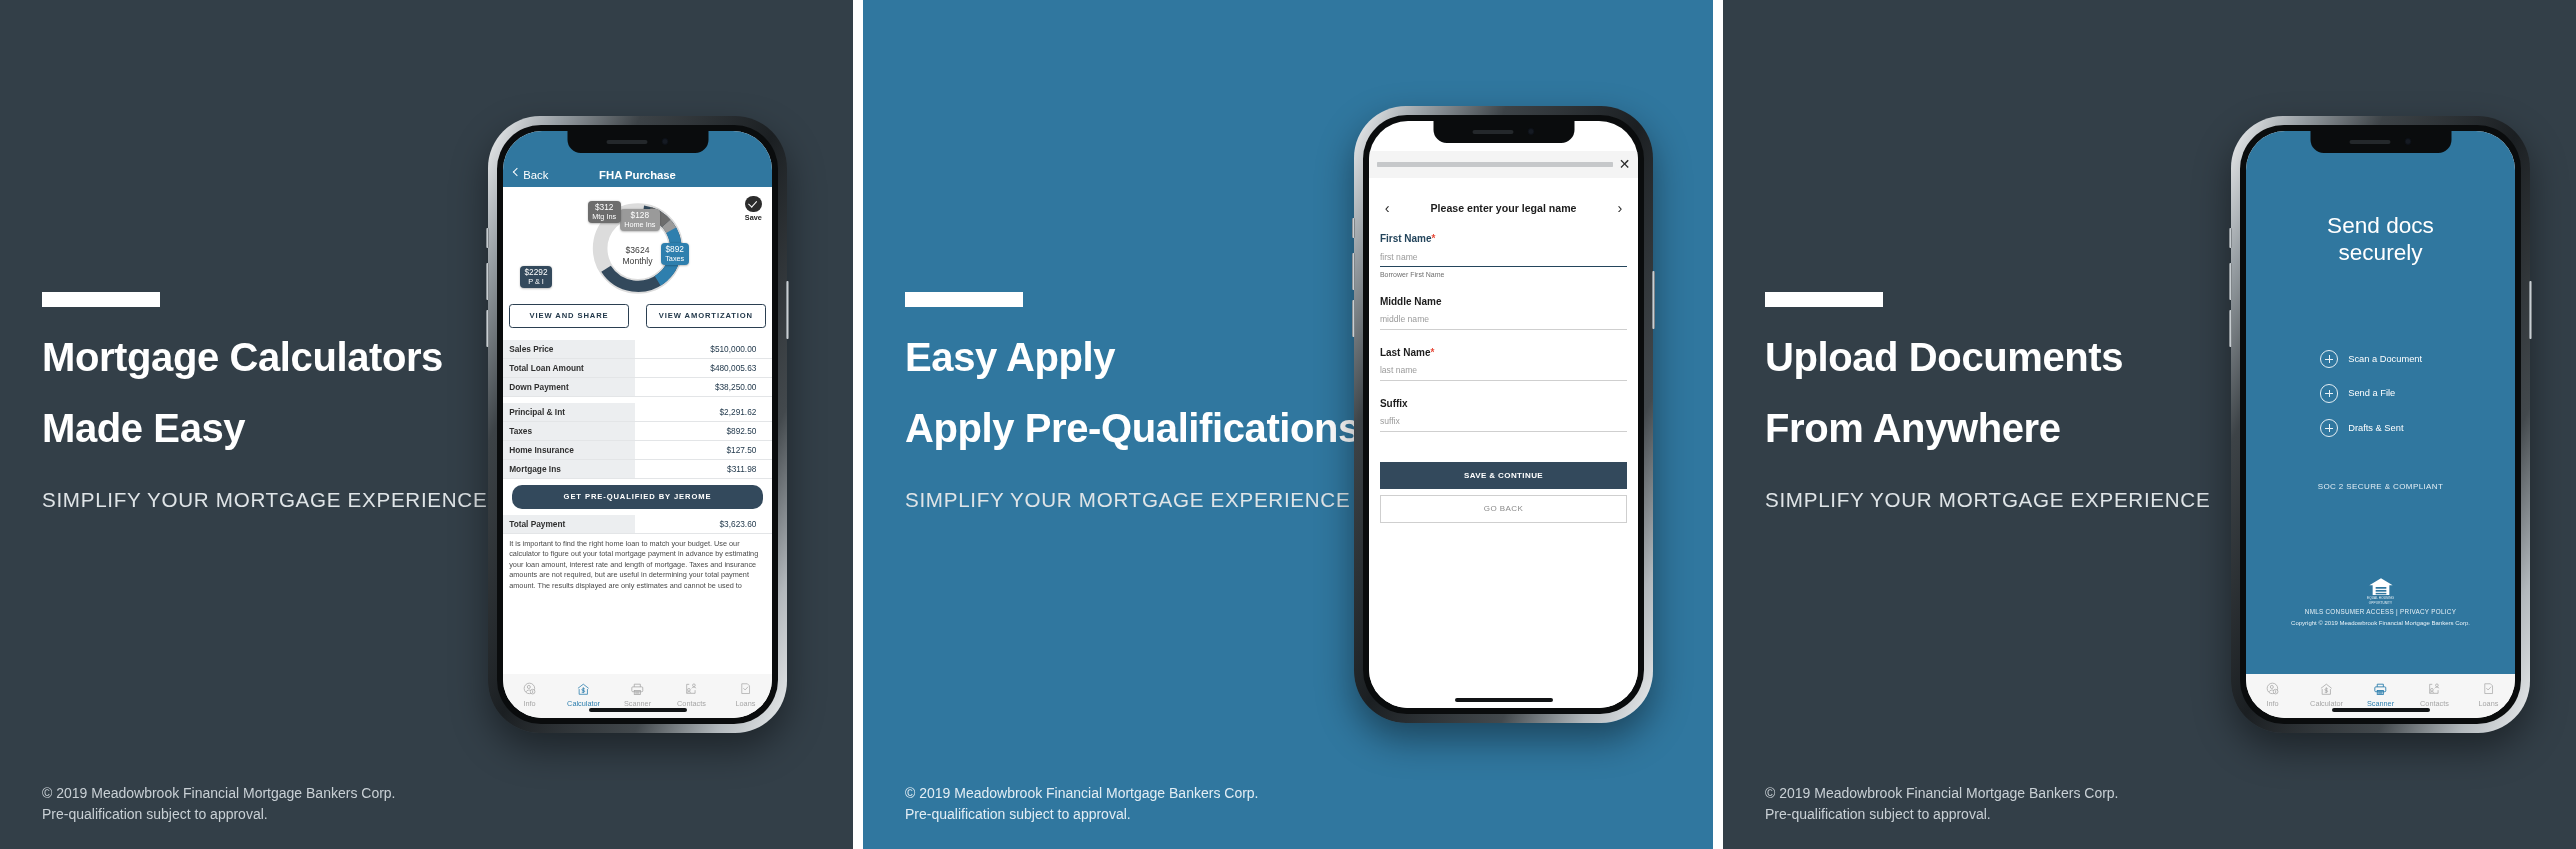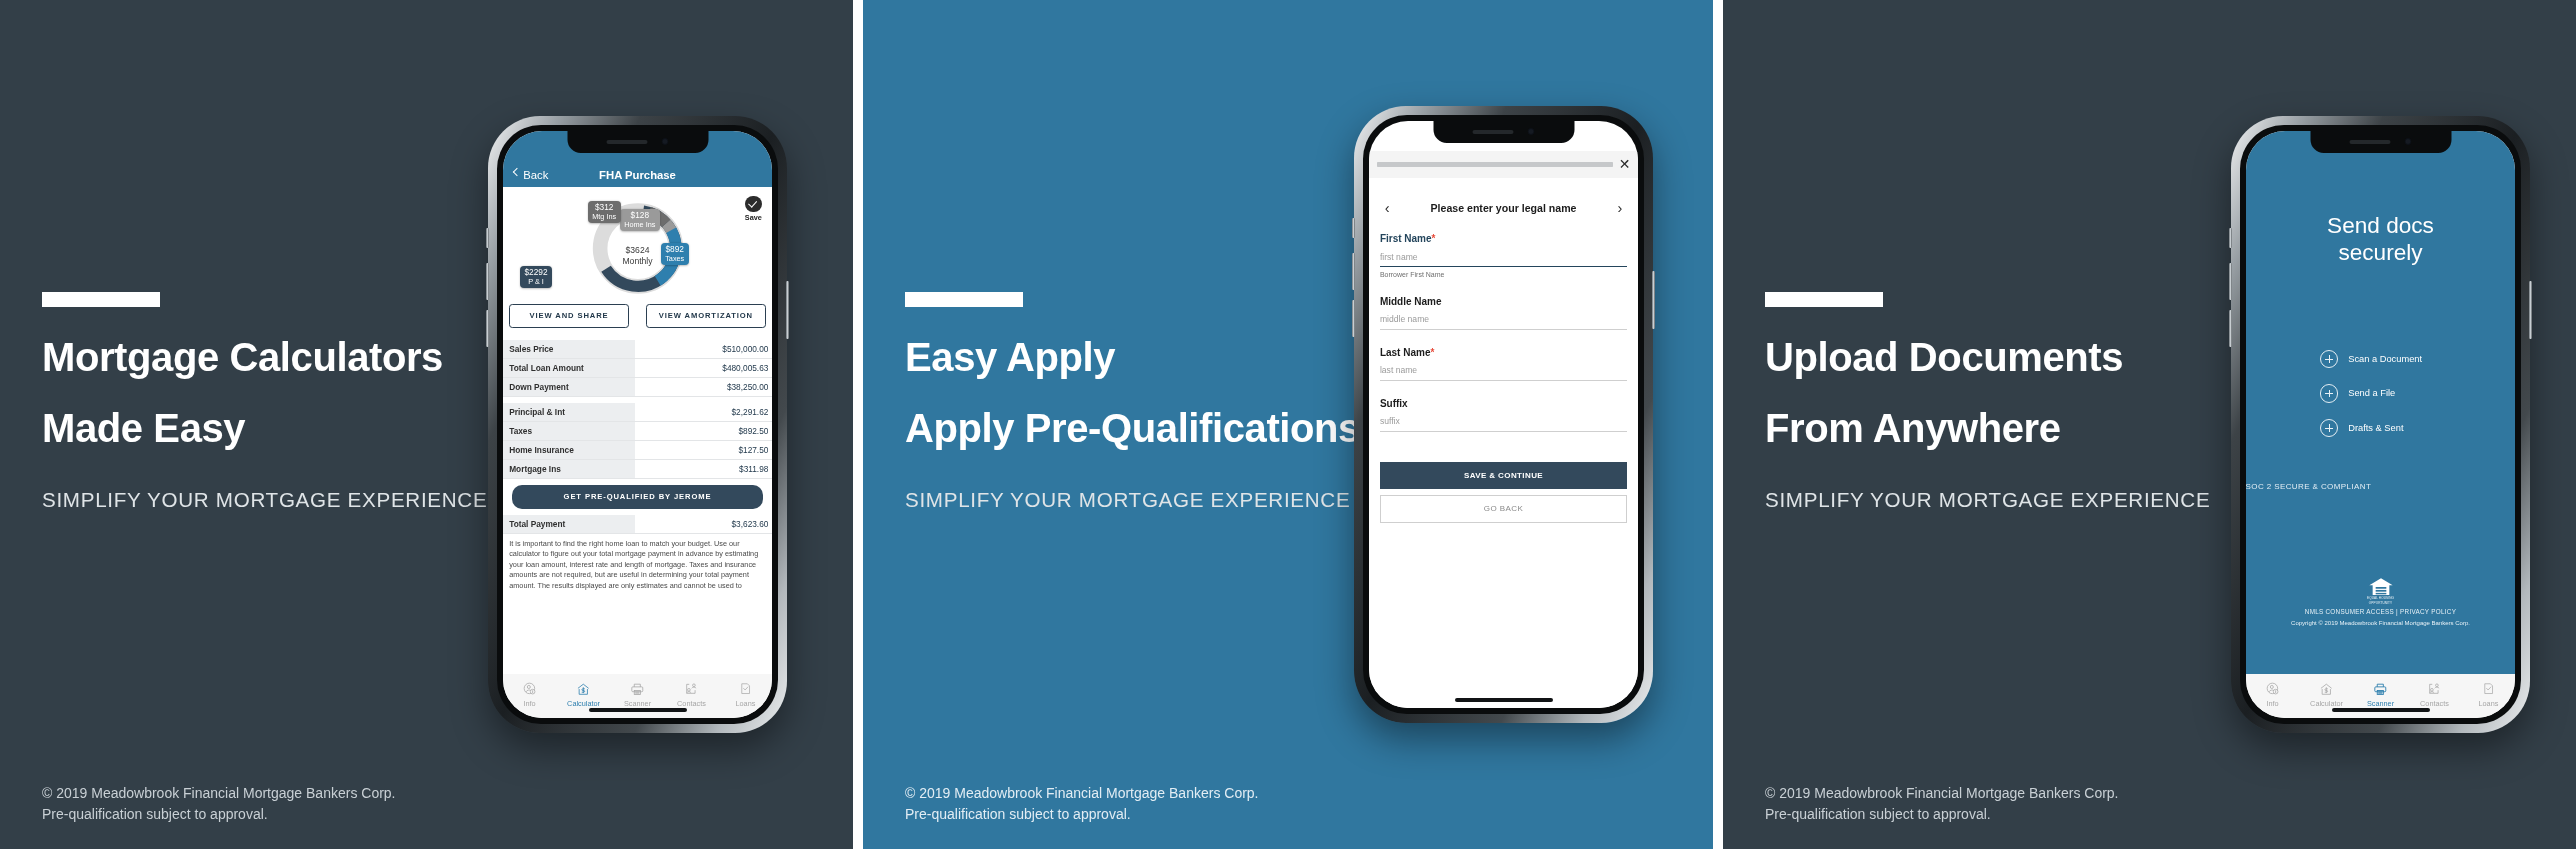--- a/index.html
+++ b/index.html
@@ -129,21 +129,21 @@
   .btnrow { position:absolute; left:6.6px; right:6.6px; top:117px; display:flex; gap:17px; }
   .obtn {
     flex:1; border:1.1px solid #2b3f51; border-radius:3.3px; background:#fff;
     color:#22384a; font-size:7.6px; font-weight:bold; letter-spacing:0.9px;
     text-align:center; padding:6.6px 0;
   }
 
   .tbl { position:absolute; left:0; right:0; top:153px; }
   .trow { display:flex; align-items:center; height:19px; border-bottom:0.7px solid #e3e5e7; font-size:8.3px; }
   .trow .k { width:49%; background:#eceef0; height:100%; display:flex; align-items:center; padding-left:6.6px; color:#2f2f2f; font-weight:bold; }
-  .trow .v { flex:1; text-align:right; padding-right:4px; color:#233a4d; }
+  .trow .v { flex:1; text-align:right; padding-right:16px; color:#233a4d; }
   .tgap { height:6.6px; }
   .cta {
     margin:6px 9px; background:#33495c; border-radius:10px; color:#fff;
     font-size:7.6px; font-weight:bold; letter-spacing:0.9px; text-align:center; padding:7.3px 0;
   }
   .blurb { padding:5.3px 6.6px 0; font-size:7.3px; line-height:1.42; color:#4a4a4a; }
 
   .tabbar {
     position:absolute; bottom:0; left:0; right:0; height:44px; background:#f6f6f6;
     display:flex; align-items:flex-start; padding-top:6px; z-index:22;
@@ -176,21 +176,21 @@
   
   .ph3 { left: 2231px; top: 116px; }
   .body3 { position:absolute; inset:0 0 44px 0; background:#30779f; }
   .hero3 { position:absolute; left:0; right:0; top:81px; text-align:center; color:#fff; font-size:22.6px; font-weight:300; line-height:1.22; }
   .acts { position:absolute; left:0; right:0; top:219px; }
   .act { display:flex; align-items:center; gap:10px; margin:0 0 16px 74px; color:#fff; font-size:9.3px; }
   .plusc { width:18.6px; height:18.6px; border-radius:50%; border:0.9px solid #e4eef4; position:relative; flex:0 0 auto; }
   .plusc::before, .plusc::after { content:""; position:absolute; background:#e9f2f7; }
   .plusc::before { left:4.6px; right:4.6px; top:8.3px; height:1px; }
   .plusc::after { top:4.6px; bottom:4.6px; left:8.3px; width:1px; }
-  .soc { position:absolute; left:0; right:0; top:351px; text-align:left; color:#e3eef5; font-size:8px; letter-spacing:0.4px; }
+  .soc { position:absolute; left:0; right:0; top:351px; text-align:center; color:#e3eef5; font-size:8px; letter-spacing:0.4px; }
   .ehlogo { position:absolute; left:50%; transform:translateX(-50%); top:446px; text-align:center; }
   .ehouse { width:28px; height:20px; margin:0 auto; position:relative; }
   .ehtxt { font-size:3.1px; color:#eaf2f7; letter-spacing:0.1px; line-height:1.25; margin-top:0.7px; }
   .links3 { position:absolute; left:0; right:0; top:477px; text-align:center; color:#e7f1f7; font-size:6.3px; letter-spacing:0.3px; }
   .copy3 { position:absolute; left:0; right:0; top:489px; text-align:center; color:#e7f1f7; font-size:6px; }
 </style>
 </head>
 <body>
 
 <div class="stage">

